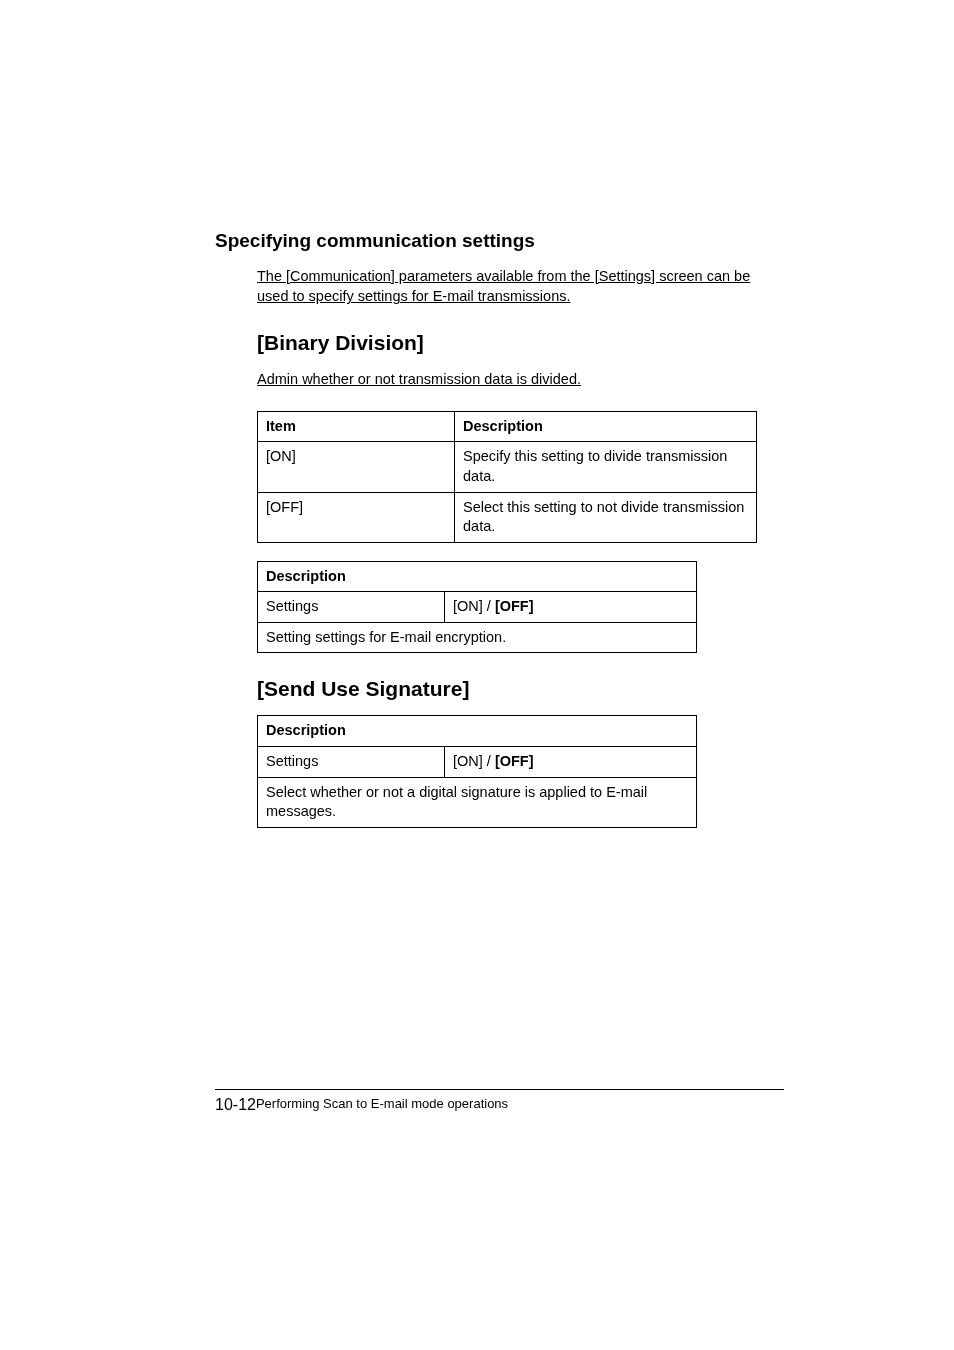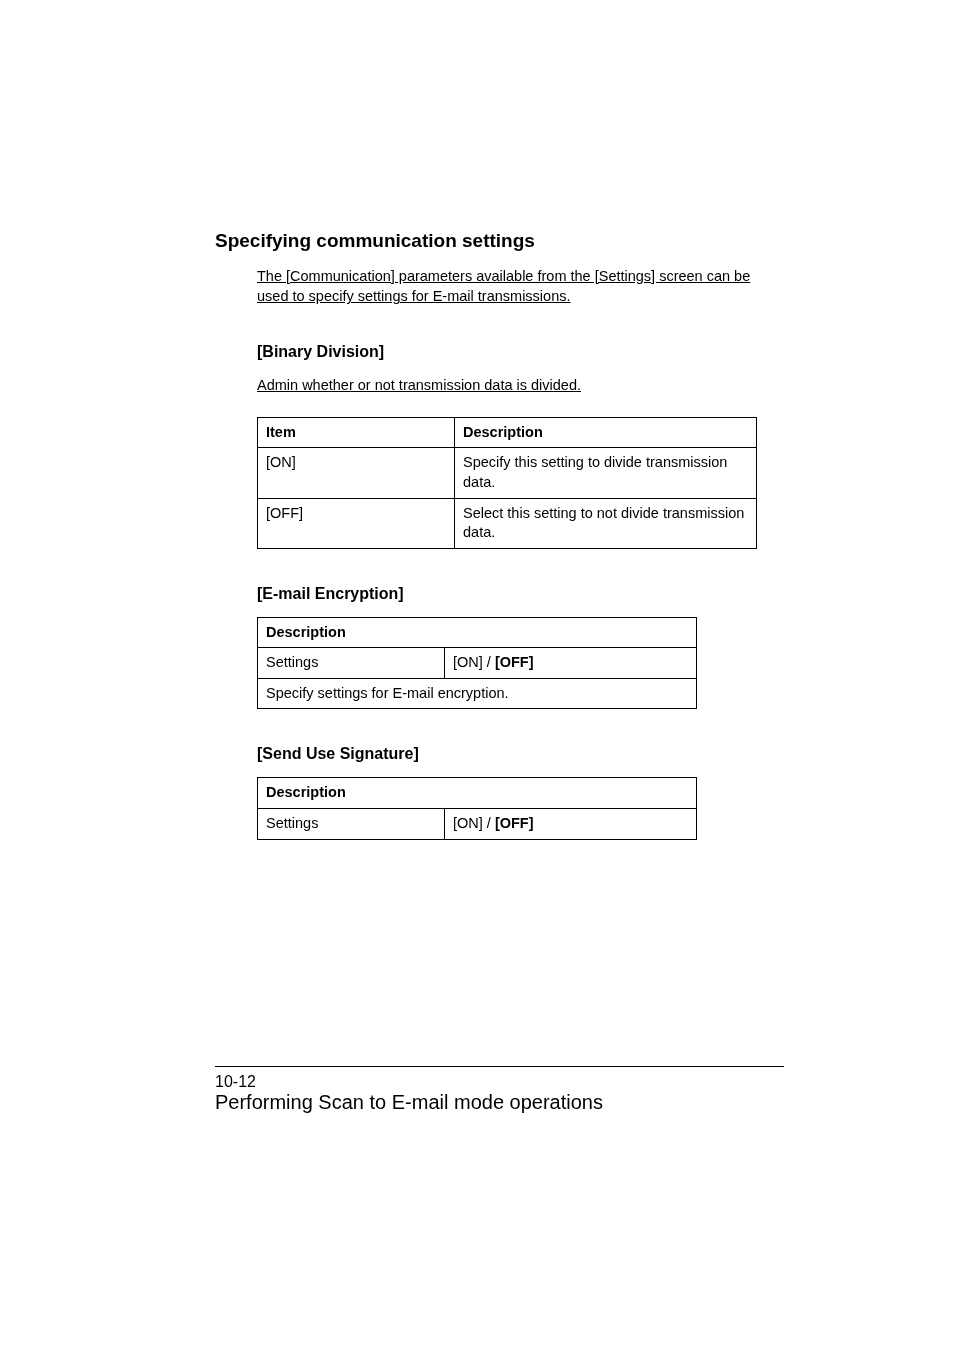--- a/index.html
+++ b/index.html
@@ -21,23 +21,23 @@
     font-weight: bold;
     margin: 0 0 14px 0;
   }
   .body-text {
     font-size: 14.5px;
     line-height: 1.4;
     margin: 0 0 22px 42px;
     text-decoration: underline;
   }
   .sub-heading {
-    font-size: 16px;
+    font-size: 21px;
     font-weight: bold;
-    margin: 36px 0 14px 42px;
+    margin: 24px 0 14px 42px;
   }
   table.data {
     border-collapse: collapse;
     margin-left: 42px;
     width: 500px;
     font-size: 14.5px;
     margin-bottom: 18px;
   }
   table.data.narrow {
     width: 440px;
@@ -61,29 +61,28 @@
     left: 215px;
     right: 170px;
   }
   .footer-rule {
     border: none;
     border-top: 1px solid #000;
     margin: 0 0 6px 0;
   }
   .footer-row {
     display: flex;
-    justify-content: flex-end;
+    justify-content: flex-start;
     font-size: 16px;
-    flex-direction: column;
   }
   .footer-page {
     font-size: 16px;
   }
   .footer-title {
-    font-size: 20px;
+    font-size: 13px;
   }
 </style>
 </head>
 <body>
 
 <div class="page">
 
   <h2 class="section-heading">Specifying communication settings</h2>
 
   <p class="body-text">The [Communication] parameters available from the [Settings] screen can be used to specify settings for E-mail transmissions.</p>
@@ -102,48 +101,50 @@
       <td>[ON]</td>
       <td>Specify this setting to divide transmission data.</td>
     </tr>
     <tr>
       <td>[OFF]</td>
       <td>Select this setting to not divide transmission data.</td>
     </tr>
   </tbody>
     </table>
 
-  <h3 class="sub-heading">[E-mail Encryption]</h3>
 
   <table class="data narrow">
     <tbody>
         <tr>
       <th colspan="2">Description</th>
     </tr>
     <tr>
       <td style="width:170px">Settings</td>
       <td><span>[ON] / </span><span class="bold">[OFF]</span></td>
     </tr>
     <tr>
-      <td colspan="2">Specify settings for E-mail encryption.</td>
+      <td colspan="2">Setting settings for E-mail encryption.</td>
     </tr>
   </tbody>
     </table>
 
   <h3 class="sub-heading">[Send Use Signature]</h3>
 
   <table class="data narrow">
     <tbody>
         <tr>
       <th colspan="2">Description</th>
     </tr>
     <tr>
       <td style="width:170px">Settings</td>
       <td><span>[ON] / </span><span class="bold">[OFF]</span></td>
     </tr>
+    <tr>
+      <td colspan="2">Select whether or not a digital signature is applied to E-mail messages.</td>
+    </tr>
   </tbody>
     </table>
 
   <div class="footer">
     <hr class="footer-rule">
     <div class="footer-row">
       <span class="footer-page">10-12</span>
       <span class="footer-title">Performing Scan to E-mail mode operations</span>
     </div>
   </div>

